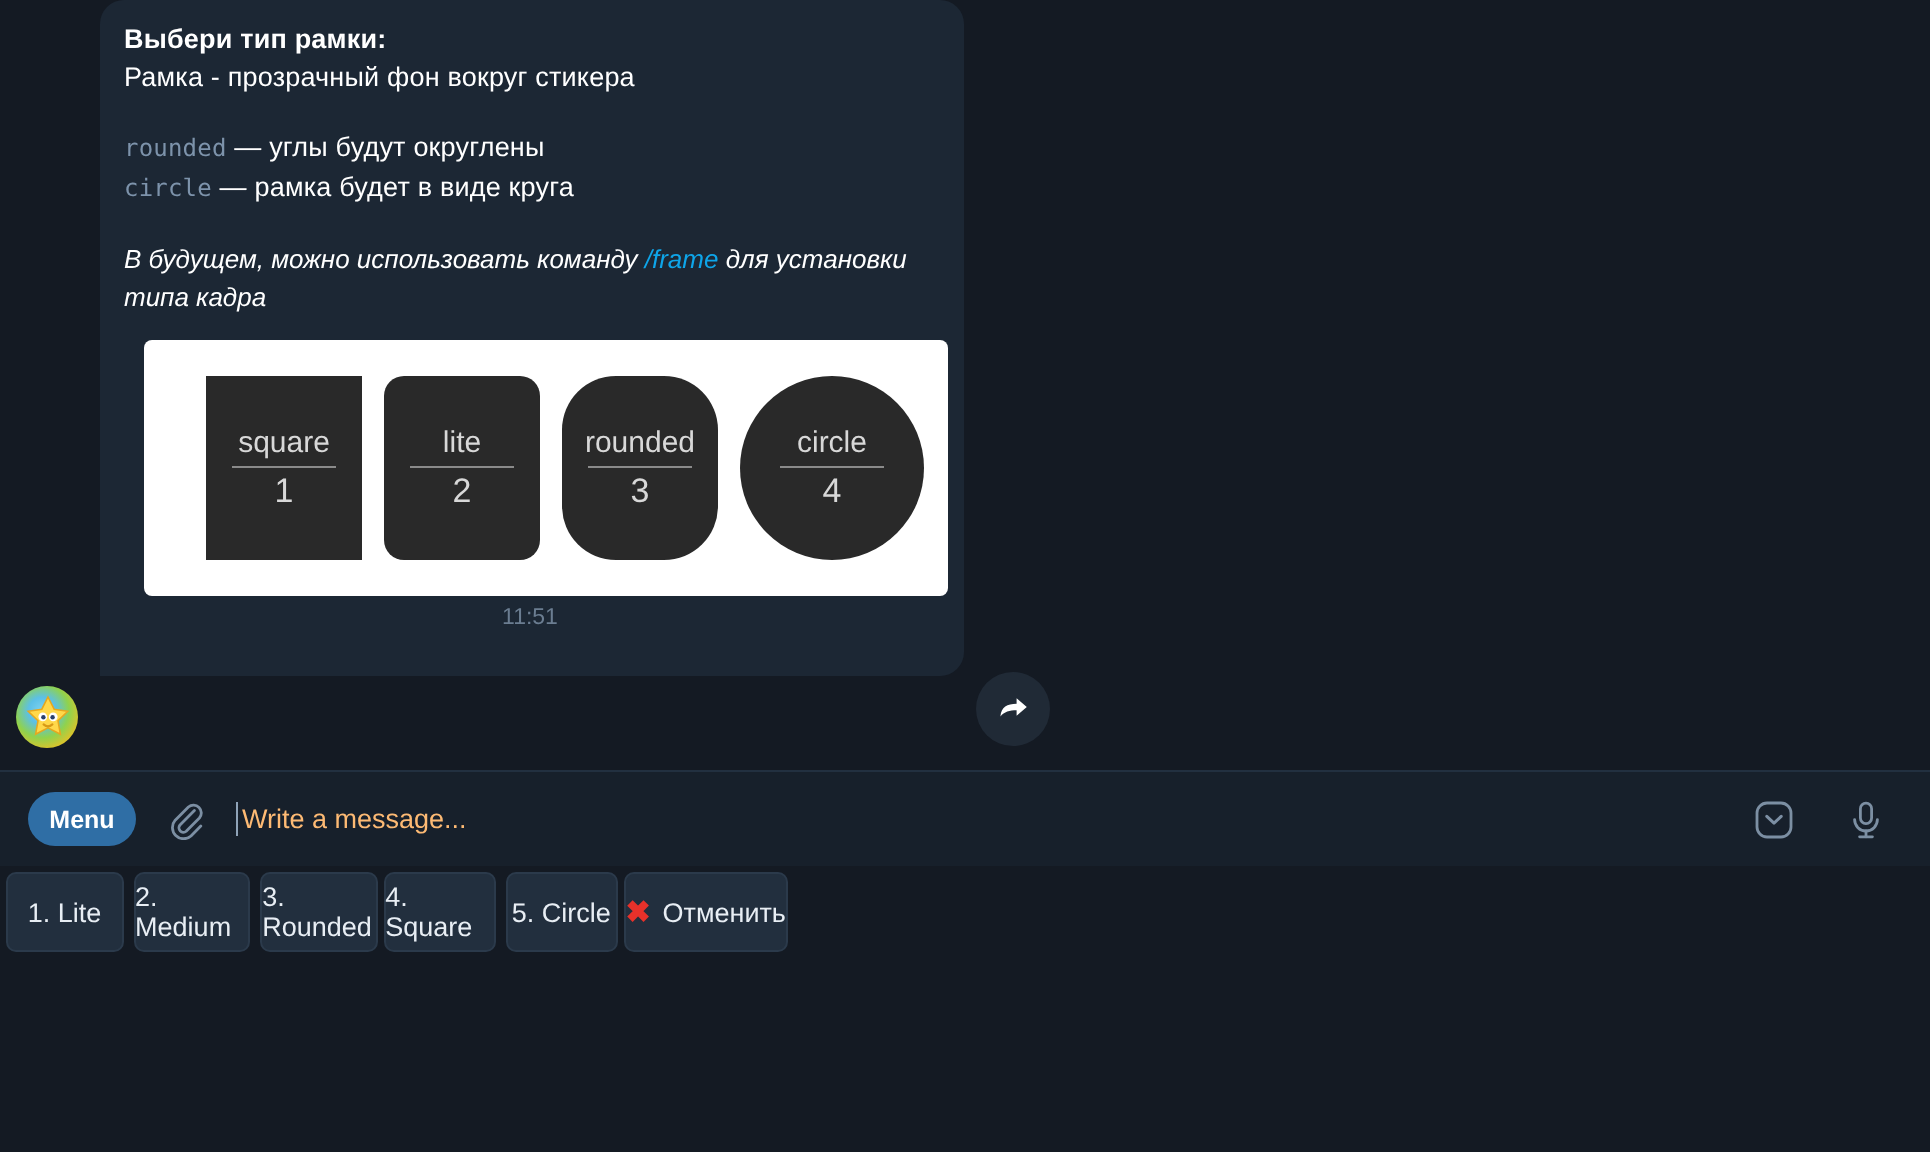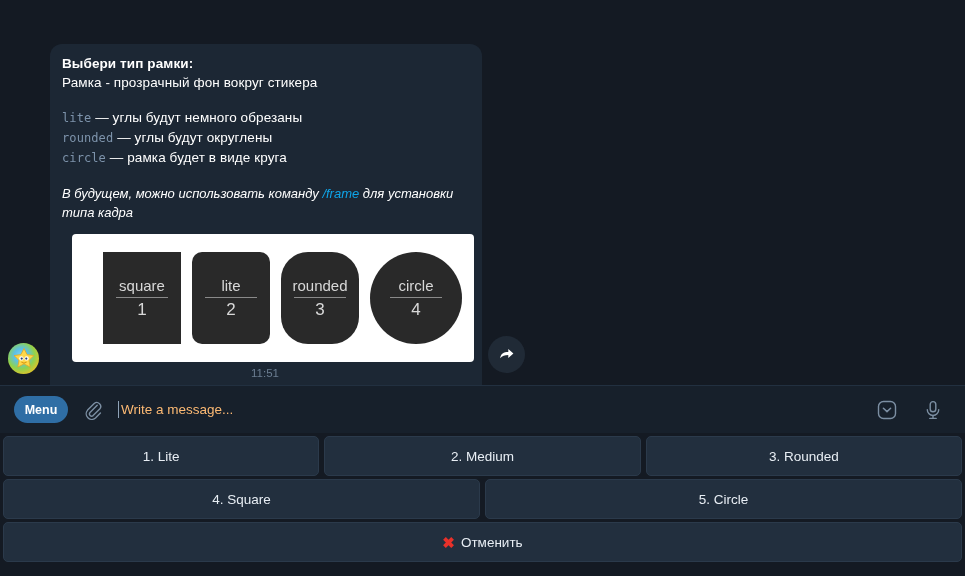--- a/index.html
+++ b/index.html
@@ -51,21 +51,20 @@
 
   
   .bubble {
     position: absolute;
     left: 50px;
     top: 0px;
     width: 432px;
     background: #1c2734;
     border-radius: 12px 12px 12px 0;
     padding: 10px 12px 23px 12px;
-    margin-top: 44px;
   }
 
   .msg-title {
     font-size: 13.5px;
     font-weight: bold;
     color: #ffffff;
     line-height: 19px;
     letter-spacing: 0.1px;
   }
   .msg-line {
@@ -240,21 +239,20 @@
   
   .keyboard {
     position: absolute;
     left: 0;
     top: 433px;
     width: 965px;
     height: 143px;
     background: #141a23;
     padding: 3px 3px 3px 3px;
     display: flex;
-    flex-direction: column;
     gap: 3px;
   }
   .kb-row {
     display: flex;
     gap: 5px;
     height: 40px;
   }
   .kb-btn {
     flex: 1;
     background: #222f3e;
@@ -294,23 +292,20 @@
     </div>
 
     <div class="bubble">
 
       <div class="msg-title">Выбери тип рамки:</div>
       <div class="msg-line">Рамка - прозрачный фон вокруг стикера</div>
 
       <div class="msg-gap"></div>
 
       <div class="msg-line">
-        <span class="code">lite</span><span> — углы будут немного обрезаны</span>
-      </div>
-      <div class="msg-line">
         <span class="code">rounded</span><span> — углы будут округлены</span>
       </div>
       <div class="msg-line">
         <span class="code">circle</span><span> — рамка будет в виде круга</span>
       </div>
 
       <div class="msg-gap"></div>
 
       <div class="italic-block">
         <span>В будущем, можно использовать команду </span><span class="link">/frame</span><span> для установки типа кадра</span>

